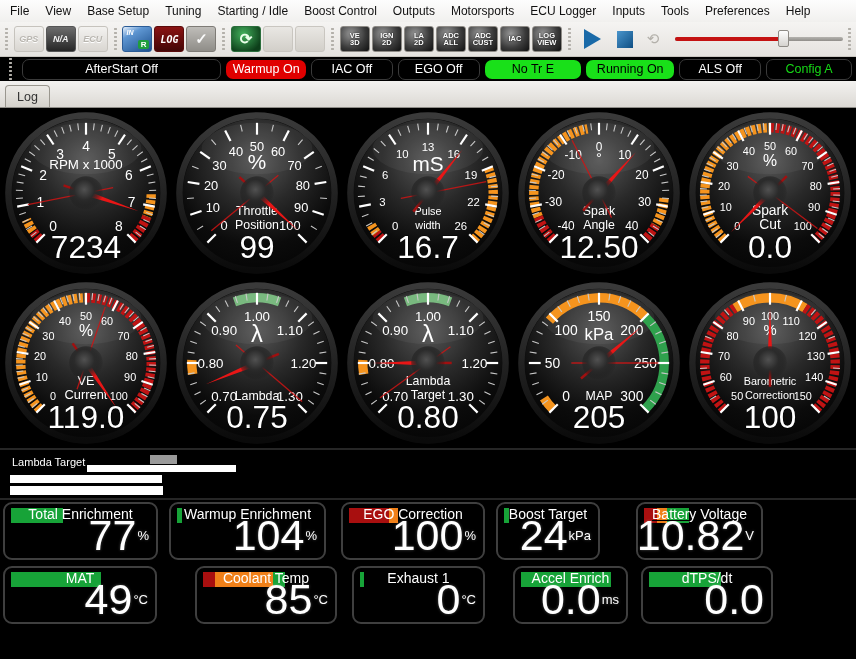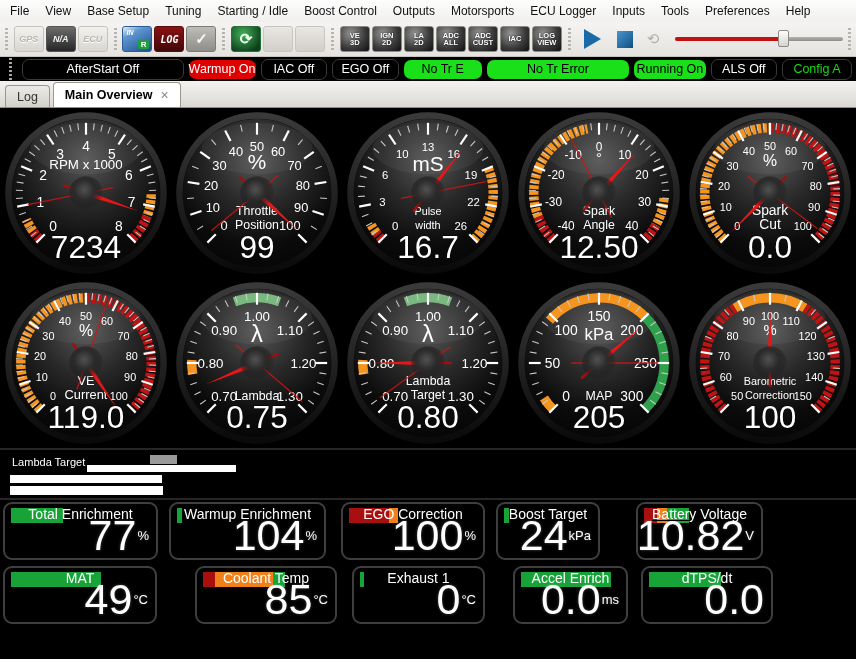--- a/index.html
+++ b/index.html
@@ -178,32 +178,27 @@
       </div>
       <div class="handle"></div>
     </div>
   <div class="statusbar">
       <div class="handle"></div>
       <div class="scell blk" style="background: rgb(0, 0, 0); color: rgb(255, 255, 255); flex: 2.35 1 0px;">AfterStart Off</div>
       <div class="scell" style="background: rgb(224, 0, 0); color: rgb(255, 255, 255); flex: 0.95 1 0px;">Warmup On</div>
       <div class="scell blk" style="background: rgb(0, 0, 0); color: rgb(255, 255, 255); flex: 0.95 1 0px;">IAC Off</div>
       <div class="scell blk" style="background: rgb(0, 0, 0); color: rgb(255, 255, 255); flex: 0.95 1 0px;">EGO Off</div>
       <div class="scell" style="background: rgb(25, 224, 25); color: rgb(0, 0, 0); flex: 1.15 1 0px;">No Tr E</div>
-      <div class="scell" style="background: rgb(25, 224, 25); color: rgb(0, 0, 0); flex: 2.1 1 0px;">No Tr Error</div>
       <div class="scell" style="background: rgb(25, 224, 25); color: rgb(0, 0, 0); flex: 1.05 1 0px;">Running On</div>
       <div class="scell blk" style="background: rgb(0, 0, 0); color: rgb(255, 255, 255); flex: 0.95 1 0px;">ALS Off</div>
       <div class="scell blk" style="background: rgb(0, 0, 0); color: rgb(22, 217, 22); flex: 1 1 0px;">Config A</div>
     </div>
   <div class="tabbar">
       <div class="tab">
         <span>Log</span>
-      </div>
-      <div class="tab active">
-        <span>Main Overview</span>
-        <span class="tab-close">×</span>
       </div>
     </div>
   <div class="content">
     <div class="gauge-row">
         <div class="gcell">
           <svg width="168" height="168" viewBox="0 0 170 170">
             <circle cx="85" cy="85" r="82" fill="#0a0a0a" stroke="#000" stroke-width="1"></circle>
             <circle cx="85" cy="85" r="78.5" fill="none" stroke="url(#rimg)" stroke-width="6.5"></circle>
             <circle cx="85" cy="85" r="75" fill="url(#faceg)"></circle>
             <ellipse cx="85" cy="40" rx="56" ry="26" fill="rgba(255,255,255,0.05)"></ellipse>

